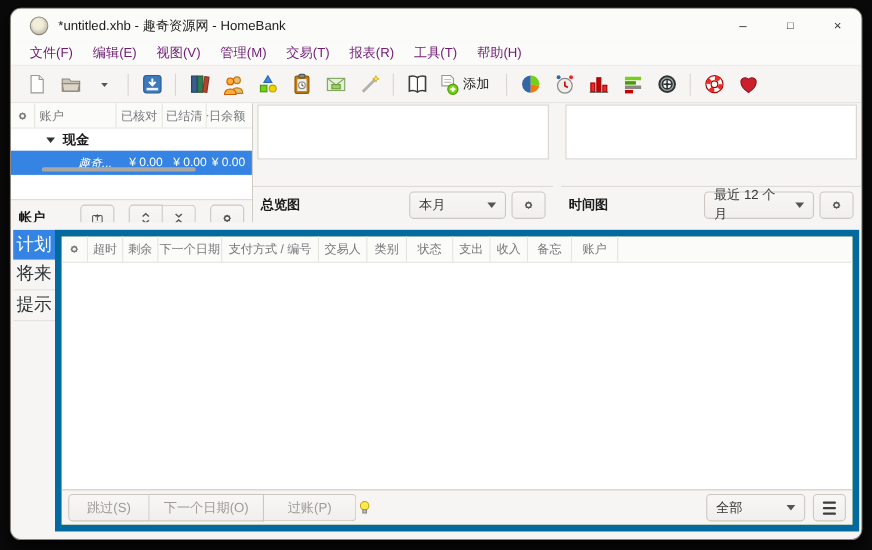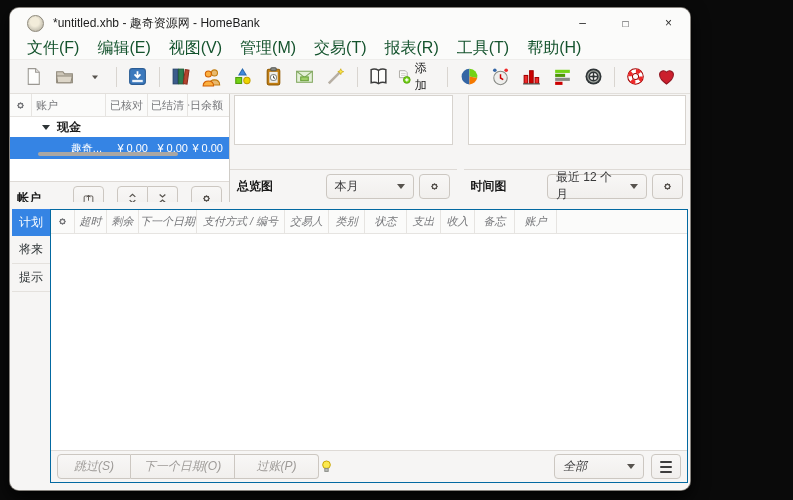--- a/index.html
+++ b/index.html
@@ -1,29 +1,29 @@
 <!DOCTYPE html>
 <html><head>
 <meta charset="utf-8">
 <style>
   html,body{margin:0;padding:0;}
   body{width:793px;height:500px;background:#0a0a0a;font-family:"Liberation Sans","DejaVu Sans",sans-serif;position:relative;overflow:hidden;}
-  .window{position:absolute;left:10px;top:8px;width:680px;height:482px;background:#f6f5f4;border-radius:9px;overflow:hidden;
+  .window{position:absolute;left:10px;top:8px;width:773px;height:482px;background:#f6f5f4;border-radius:9px;overflow:hidden;
           box-shadow:0 0 0 1px #87837e,0 6px 18px rgba(0,0,0,.95);display:flex;flex-direction:column;justify-content:space-between;}
   
   .titlebar{height:30px;background:#fbfbfa;display:flex;align-items:center;padding-left:17px;flex:0 0 auto;}
   .app-icon{width:15px;height:15px;border-radius:50%;border:1px solid #8d887b;
             background:radial-gradient(circle at 45% 40%,#f2ecda 0 35%,#d4cfbf 60%,#a8a294);}
   .title-text{margin-left:9px;font-size:12px;color:#1c1c1c;}
   .win-controls{margin-left:auto;display:flex;height:100%;}
   .win-btn{width:43px;display:flex;align-items:center;justify-content:center;font-size:12px;color:#2e2e2e;cursor:default;}
   .win-btn.max{font-size:10px;}
   
   .menubar{height:21px;background:#fbfbfa;display:flex;align-items:center;padding:0 8px;flex:0 0 auto;}
-  .menu-item{font-size:16px;color:#14532d;padding:2px 9px;border-radius:3px;}
+  .menu-item{font-size:12px;color:#701a75;padding:2px 9px;border-radius:3px;}
   
   .toolbar{height:33px;background:#f6f5f4;border-top:1px solid #eeedeb;border-bottom:1px solid #e2dfdb;
            display:flex;align-items:center;padding:0 8px;gap:1px;flex:0 0 auto;}
   .tb-btn{height:27px;min-width:26px;border-radius:3px;display:flex;align-items:center;justify-content:center;padding:0 2px;}
   .tb-label{font-size:12px;color:#1a1a1a;padding:0 7px 0 3px;}
   .tb-sep{width:1px;height:20px;background:#d9d5d0;margin:0 5px;}
   .ic{width:21px;height:21px;display:block;}
   .ic-s{width:13px;height:13px;display:block;}
   .ic-xs{width:10px;height:10px;display:block;}
   
@@ -31,44 +31,44 @@
   .account-panel{width:219px;display:flex;flex-direction:column;background:#fff;border-right:1px solid #cfccc7;}
   .tree-header{display:flex;height:22px;background:#fbfbfa;border-bottom:1px solid #e6e4e1;font-size:11px;color:#77787b;flex:0 0 auto;}
   .th-cell{display:flex;align-items:center;justify-content:center;height:100%;border-right:1px solid #e6e4e1;box-sizing:border-box;white-space:nowrap;overflow:hidden;}
   .c-opt{width:22px;}.c-name{width:74px;justify-content:flex-start;padding-left:4px;}
   .c-rec{width:42px;}.c-clr{width:40px;}.c-tod{flex:1;justify-content:flex-end;padding-right:6px;border-right:none;}
   .tree-body{flex:1;position:relative;background:#fff;}
   .tree-row{display:flex;align-items:center;font-size:11px;color:#1a1a1a;}
   .row-group{height:20px;font-weight:bold;font-size:12px;padding-left:32px;gap:7px;}
   .expander{width:0;height:0;border-left:4px solid transparent;border-right:4px solid transparent;border-top:5px solid #2e3436;}
   .row-account{height:22px;background:#3584e4;color:#fff;}
-  .ra-name{width:96px;text-align:right;padding-right:4px;box-sizing:border-box;white-space:nowrap;}
+  .ra-name{width:96px;text-align:right;padding-right:4px;box-sizing:border-box;white-space:nowrap;font-style:italic;}
   .ra-amt1{width:42px;text-align:right;}.ra-amt2{width:40px;text-align:right;}
   .ra-amt3{flex:1;text-align:right;padding-right:6px;}
   .hscrollbar{position:absolute;left:28px;bottom:3px;width:140px;height:4px;border-radius:2px;background:#aaa7a3;}
   .panel-footer{height:33px;background:#f6f5f4;border-top:1px solid #dedad6;display:flex;align-items:center;padding:0 7px;gap:5px;flex:0 0 auto;box-sizing:border-box;margin-top:22px;}
   .footer-label{font-weight:bold;font-size:12px;color:#1a1a1a;white-space:nowrap;}
   .gtk-btn{height:25px;border:1px solid #ccc7c1;border-radius:4px;background:linear-gradient(#f8f7f6,#f1efed);
            display:flex;align-items:center;justify-content:center;padding:0 8px;font-size:12px;color:#39393a;box-sizing:border-box;}
   .linked{display:flex;}
   .linked .gtk-btn{border-radius:0;border-left-width:0;}
   .linked .gtk-btn:first-child{border-radius:4px 0 0 4px;border-left-width:1px;}
   .linked .gtk-btn:last-child{border-radius:0 4px 4px 0;}
   .dropdown{justify-content:space-between;gap:10px;margin-left:16px;}
   .dd-caret{width:0;height:0;border-left:4px solid transparent;border-right:4px solid transparent;border-top:5px solid #57534e;}
   .chart-panel{flex:1;display:flex;flex-direction:column;min-width:0;}
   .chart-box{flex:1;margin:1px 4px 2px 4px;background:#fff;border:1px solid #d7d3ce;}
   .paned-gap{width:7px;background:#f6f5f4;}
   .ml-auto{margin-left:auto;}
   
   .lower-section{flex:1;display:flex;background:#f6f5f4;padding:7px 2px 7px 2px;min-height:0;box-sizing:border-box;}
   .side-tabs{width:38px;display:flex;flex-direction:column;flex:0 0 auto;}
-  .side-tab{height:27px;display:flex;align-items:center;justify-content:center;font-size:12px;color:#2e3436;border-bottom:1px solid #e4e1dd;}
+  .side-tab{height:27px;display:flex;align-items:center;justify-content:center;font-size:16px;color:#2e3436;border-bottom:1px solid #e4e1dd;}
   .side-tab.active{background:#3584e4;color:#fff;border-bottom:none;}
-  .main-area{flex:1;display:flex;flex-direction:column;background:#4d7c0f;border:1px solid #0369a1;min-width:0;font-style:italic;}
+  .main-area{flex:1;display:flex;flex-direction:column;background:#4d7c0f;border:6px solid #0369a1;min-width:0;}
   .sched-header{display:flex;height:23px;background:#fbfbfa;border-bottom:1px solid #e6e4e1;font-size:11px;color:#77787b;flex:0 0 auto;}
   .sh-cell{height:100%;display:flex;align-items:center;justify-content:center;border-right:1px solid #e6e4e1;box-sizing:border-box;white-space:nowrap;overflow:hidden;padding:0 3px;}
   .sh-fill{flex:1;border-right:none;}
   .sched-body{flex:1;background:#fff;}
   .bottom-bar{height:31px;background:#f6f5f4;border-top:1px solid #dedad6;display:flex;align-items:center;padding:0 6px;flex:0 0 auto;}
   .gtk-btn.disabled{color:#9e9b98;}
   .burger{display:flex;flex-direction:column;gap:3px;}
   .burger span{display:block;width:12px;height:2px;background:#3d3d3d;border-radius:1px;}
 </style>
 </head>

